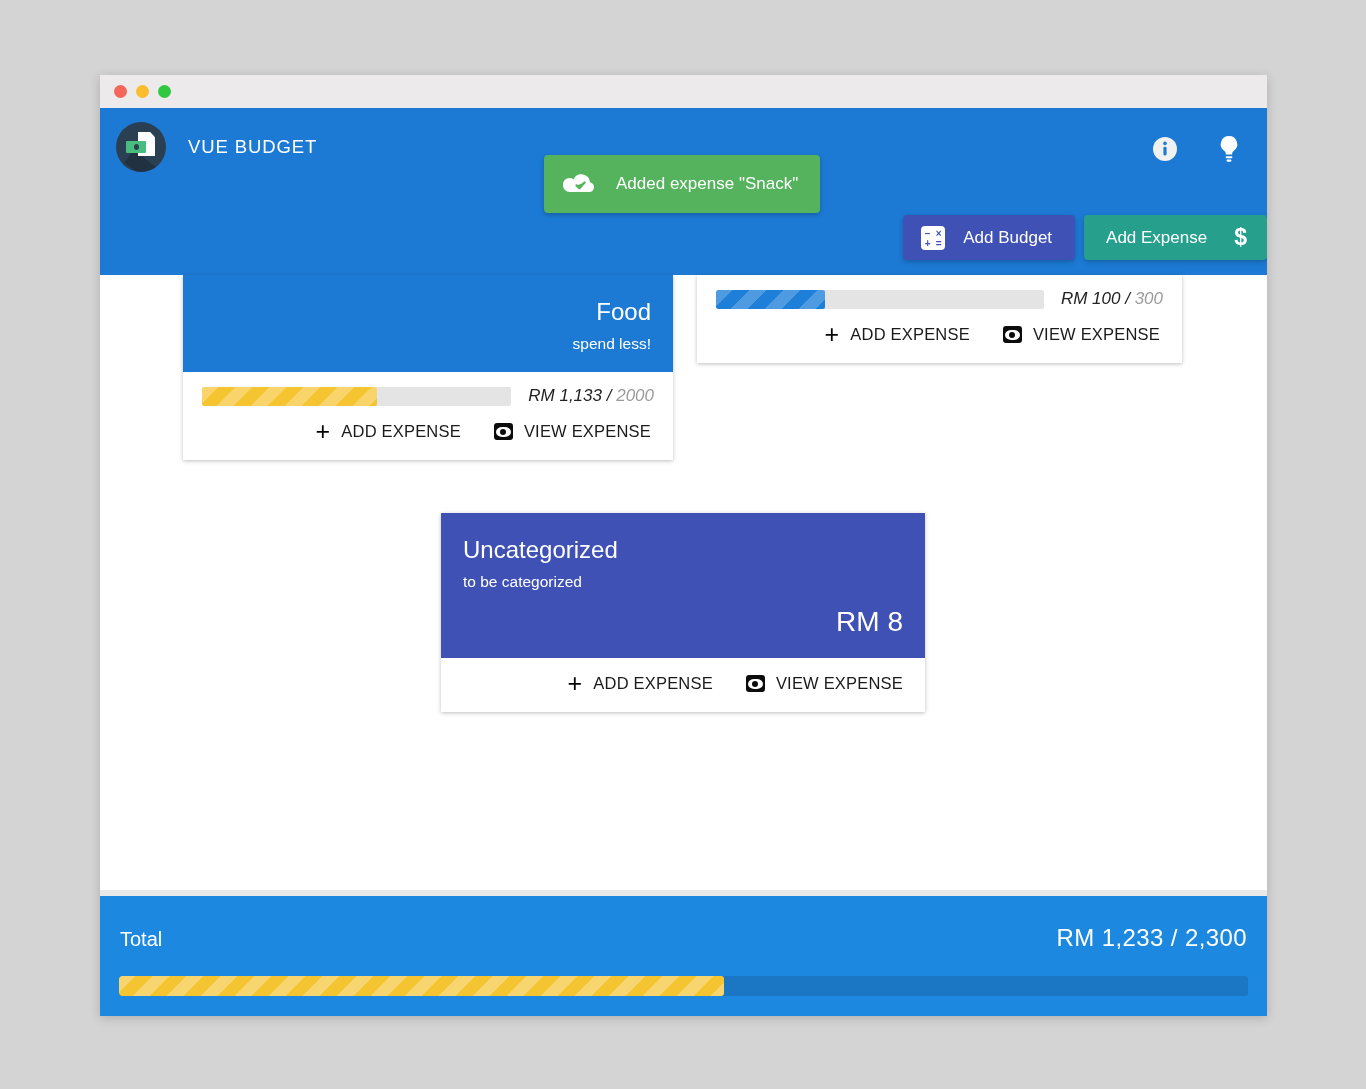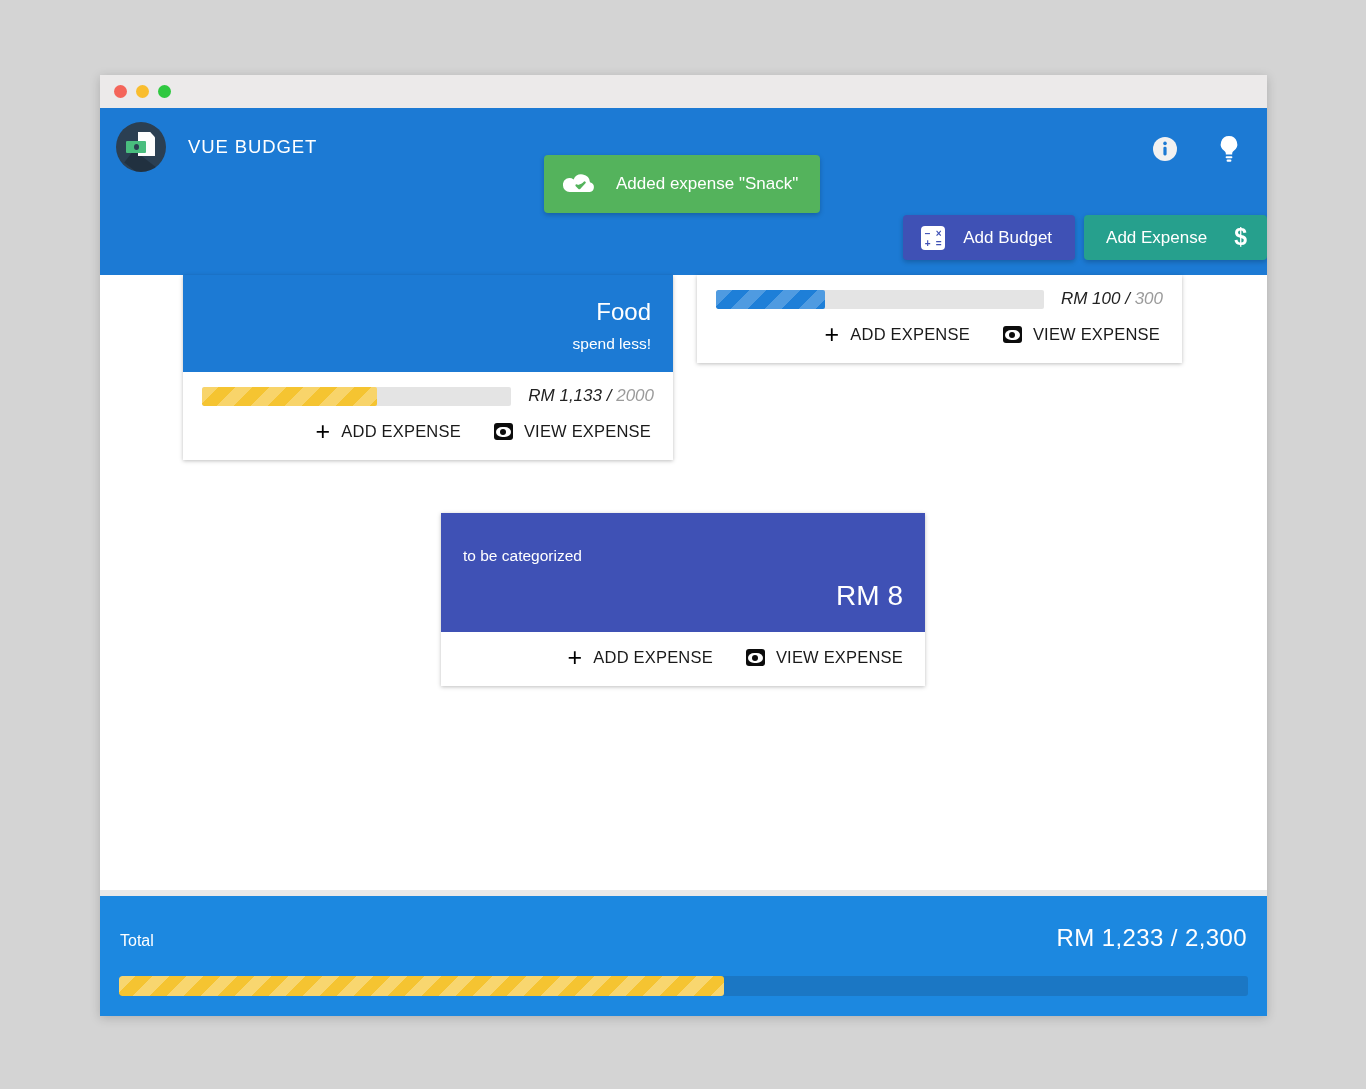--- a/index.html
+++ b/index.html
@@ -339,21 +339,21 @@
     padding: 28px 19px 0 19px;
     position: relative;
   }
   #footer-row {
     display: flex;
     justify-content: space-between;
     align-items: baseline;
     color: #ffffff;
     padding: 0 1px;
   }
-  #footer-label { font-size: 16px; }
+  #footer-label { font-size: 20px; }
   #footer-amount { font-size: 24px; letter-spacing: 0.4px; }
   #footer-bar-track {
     margin-top: 24px;
     height: 20px;
     background: #1b77c4;
     border-radius: 3px;
     overflow: hidden;
   }
   #footer-bar-fill {
     height: 100%;
@@ -483,20 +483,21 @@
         </button>
         <button class="action-btn">
           <span class="eye-icon"></span>
           <span>VIEW EXPENSE</span>
         </button>
       </div>
     </div>
 
     <div class="card" id="card-uncat">
       <div class="card-head indigo">
+        <div class="card-title">Uncategorized</div>
         <div class="card-sub">to be categorized</div>
         <div class="card-amount-big">RM 8</div>
       </div>
       <div class="card-actions">
         <button class="action-btn">
           <span class="plus-icon">+</span>
           <span>ADD EXPENSE</span>
         </button>
         <button class="action-btn">
           <span class="eye-icon"></span>

